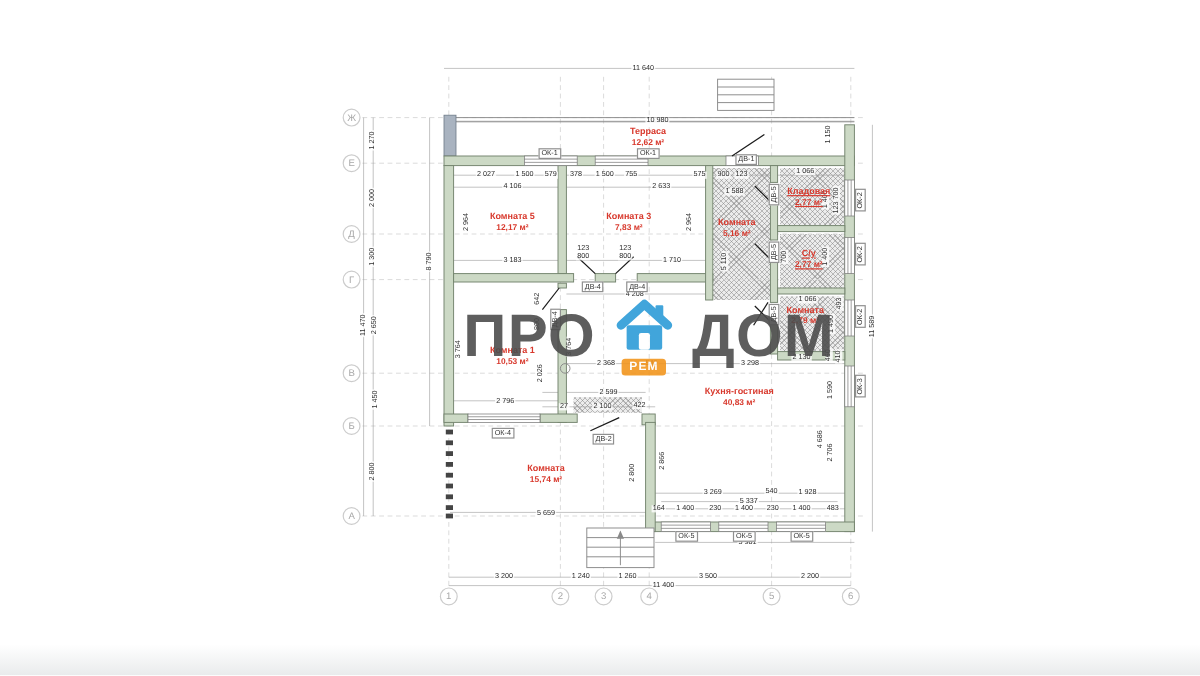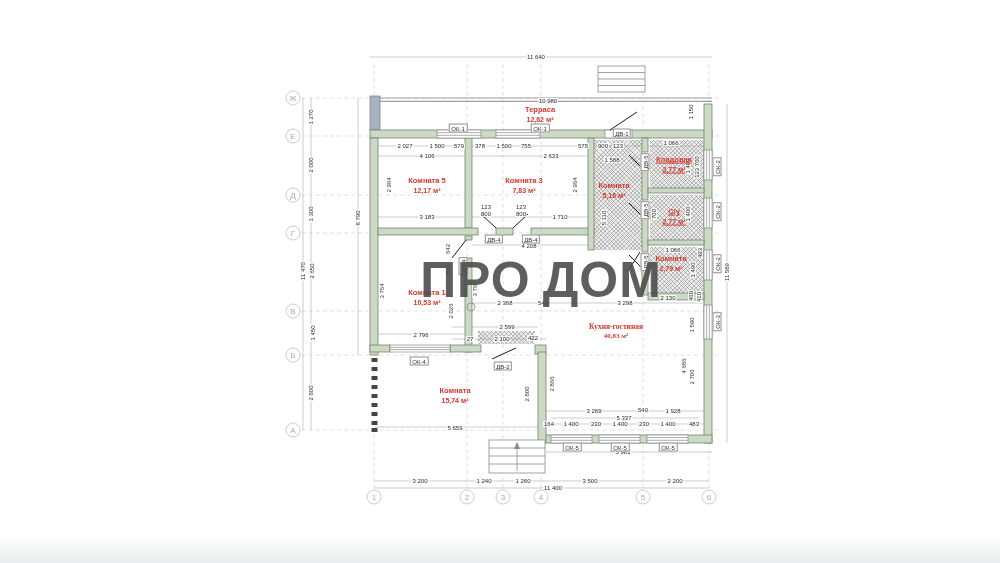--- a/index.html
+++ b/index.html
@@ -319,21 +319,21 @@
         <div class="area">2,77 м²</div>
       </div>
       <div class="room-label" style="left: 671px; top: 263px;">
         <div>Комната</div>
         <div class="area">2,79 м²</div>
       </div>
       <div class="room-label" style="left: 427px; top: 297px;">
         <div>Комната 1</div>
         <div class="area">10,53 м²</div>
       </div>
-      <div class="room-label" style="left: 616px; top: 331px; font-family: Liberation Serif, serif;">
+      <div class="room-label" style="left: 616px; top: 331px;">
         <div>Кухня-гостиная</div>
         <div class="area">40,83 м²</div>
       </div>
       <div class="room-label" style="left: 455px; top: 395px;">
         <div>Комната</div>
         <div class="area">15,74 м²</div>
       </div>
       <div class="axis-c" style="left: 293px; top: 98px;">Ж</div>
       <div class="axis-c" style="left: 293px; top: 136px;">Е</div>
       <div class="axis-c" style="left: 293px; top: 195px;">Д</div>
@@ -344,17 +344,26 @@
       <div class="axis-c" style="left: 374px; top: 497px;">1</div>
       <div class="axis-c" style="left: 467px; top: 497px;">2</div>
       <div class="axis-c" style="left: 503px; top: 497px;">3</div>
       <div class="axis-c" style="left: 541px; top: 497px;">4</div>
       <div class="axis-c" style="left: 643px; top: 497px;">5</div>
       <div class="axis-c" style="left: 709px; top: 497px;">6</div>
     </div>
 
   <div class="watermark">
     <span class="wm-word">ПРО</span>
+    <span class="wm-mid">
+      <svg width="56" height="50" viewBox="0 0 58 54">
+        <rect x="39" y="8" width="7" height="12" rx="1" fill="#2d9cd8"></rect>
+        <path d="M8 26 L29 7 L50 26" stroke="#2d9cd8" stroke-width="8" fill="none" stroke-linejoin="round" stroke-linecap="round"></path>
+        <rect x="13" y="26" width="32" height="22" rx="2" fill="#2d9cd8"></rect>
+        <rect x="24" y="33" width="10" height="15" rx="2" fill="#ffffff"></rect>
+      </svg>
+      <span class="wm-badge">РЕМ</span>
+    </span>
     <span class="wm-word">ДОМ</span>
   </div>
 
   <div class="bottom-fade"></div>
 </div>
 
 </body></html>

